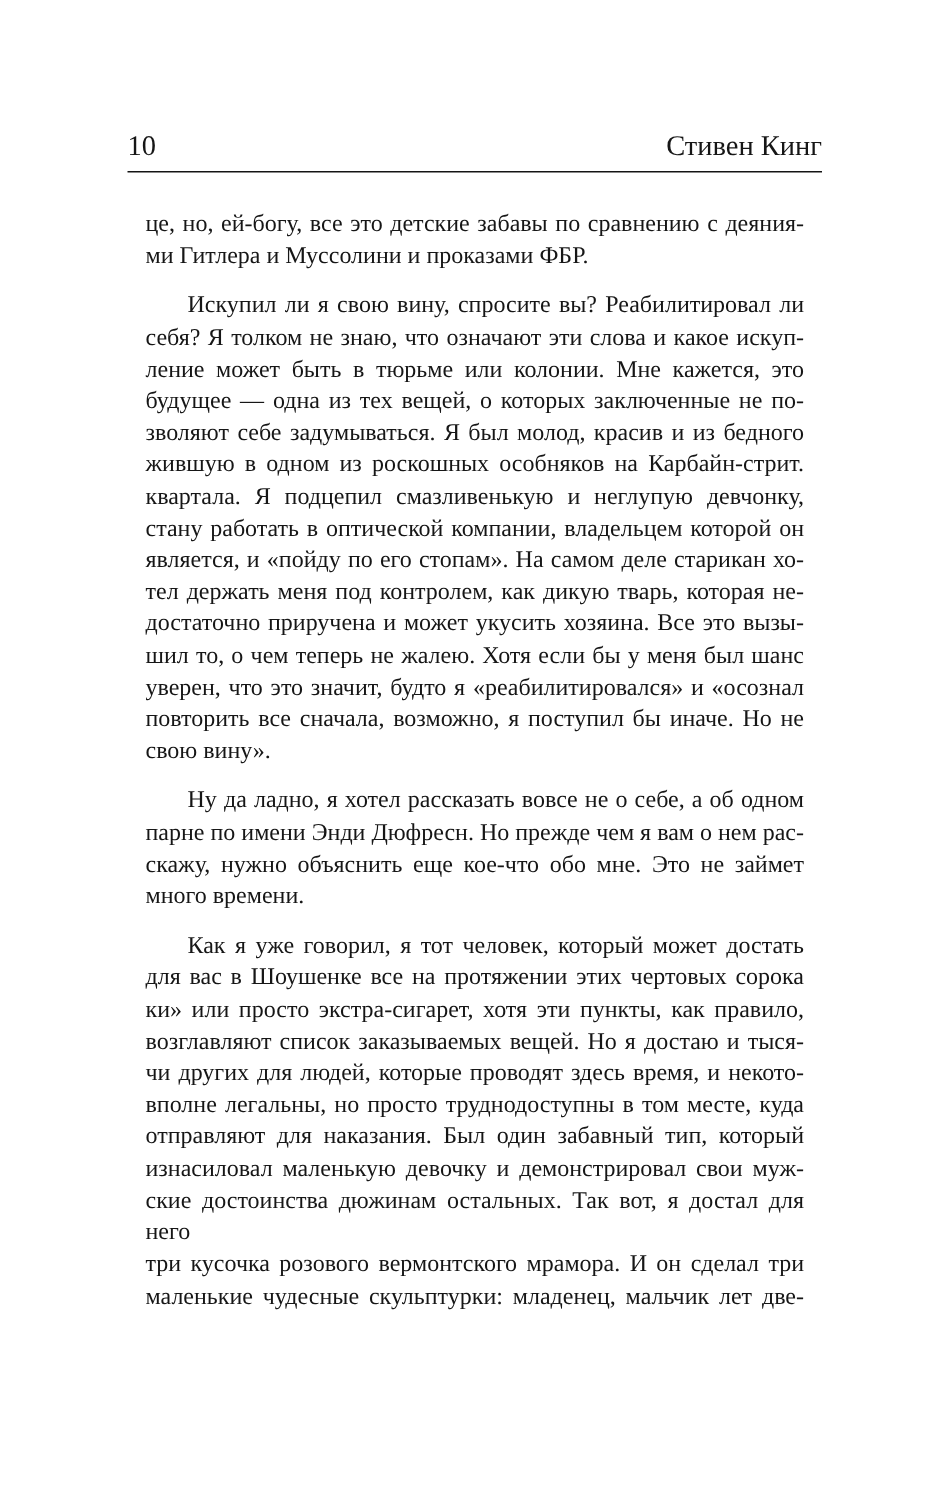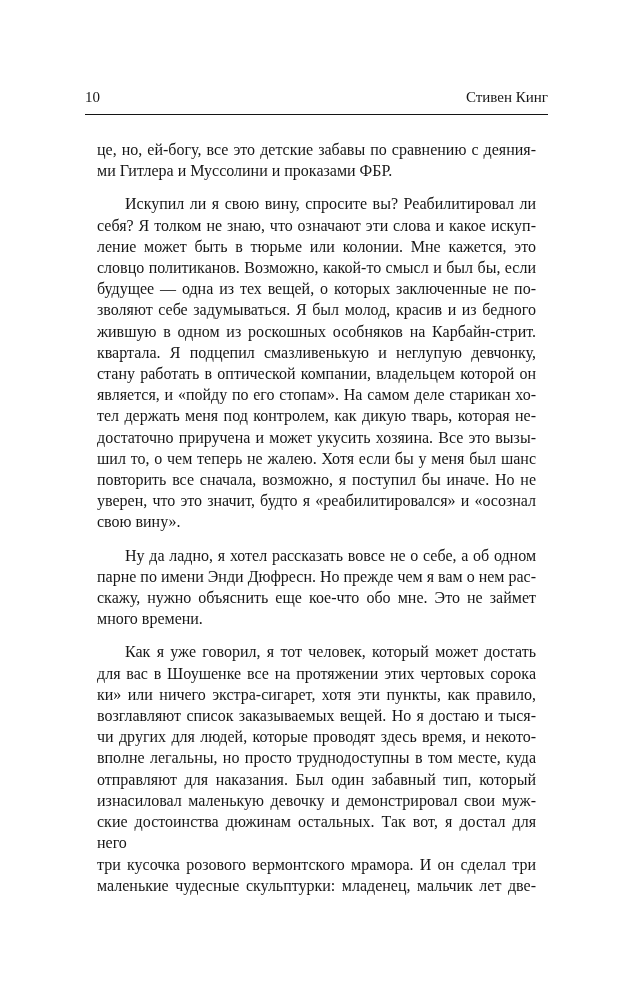--- a/index.html
+++ b/index.html
@@ -16,21 +16,21 @@
   .page-inner {
     position: absolute;
     left: 85px;
     top: 88px;
     width: 463px;
   }
   .running-header {
     display: flex;
     justify-content: space-between;
     align-items: baseline;
-    font-size: 15px;
+    font-size: 19px;
     line-height: 19px;
   }
   .header-rule {
     margin-top: 7px;
     height: 0;
     border: none;
     border-top: 1.2px solid #141414;
   }
   .body-text {
     padding-top: 12px;
@@ -60,44 +60,43 @@
   <div class="header-rule"></div>
   <div class="body-text" id="body-text">
       <div class="para">
         <div class="text-line">це, но, ей-богу, все это детские забавы по сравнению с деяния-</div>
         <div class="text-line flush-last">ми Гитлера и Муссолини и проказами ФБР.</div>
       </div>
       <div class="para">
         <div class="text-line first-indent">Искупил ли я свою вину, спросите вы? Реабилитировал ли</div>
         <div class="text-line">себя? Я толком не знаю, что означают эти слова и какое искуп-</div>
         <div class="text-line">ление может быть в тюрьме или колонии. Мне кажется, это</div>
-        <div class="text-line">словцо политиканов. Возможно, какой-то смысл и был бы, если</div>
         <div class="text-line">будущее — одна из тех вещей, о которых заключенные не по-</div>
         <div class="text-line">зволяют себе задумываться. Я был молод, красив и из бедного</div>
         <div class="text-line">жившую в одном из роскошных особняков на Карбайн-стрит.</div>
         <div class="text-line">квартала. Я подцепил смазливенькую и неглупую девчонку,</div>
         <div class="text-line">стану работать в оптической компании, владельцем которой он</div>
         <div class="text-line">является, и «пойду по его стопам». На самом деле старикан хо-</div>
         <div class="text-line">тел держать меня под контролем, как дикую тварь, которая не-</div>
         <div class="text-line">достаточно приручена и может укусить хозяина. Все это вызы-</div>
         <div class="text-line">шил то, о чем теперь не жалею. Хотя если бы у меня был шанс</div>
+        <div class="text-line">уверен, что это значит, будто я «реабилитировался» и «осознал</div>
         <div class="text-line">повторить все сначала, возможно, я поступил бы иначе. Но не</div>
-        <div class="text-line">уверен, что это значит, будто я «реабилитировался» и «осознал</div>
         <div class="text-line flush-last">свою вину».</div>
       </div>
       <div class="para">
         <div class="text-line first-indent">Ну да ладно, я хотел рассказать вовсе не о себе, а об одном</div>
         <div class="text-line">парне по имени Энди Дюфресн. Но прежде чем я вам о нем рас-</div>
         <div class="text-line">скажу, нужно объяснить еще кое-что обо мне. Это не займет</div>
         <div class="text-line flush-last">много времени.</div>
       </div>
       <div class="para">
         <div class="text-line first-indent">Как я уже говорил, я тот человек, который может достать</div>
         <div class="text-line">для вас в Шоушенке все на протяжении этих чертовых сорока</div>
-        <div class="text-line">ки» или ничего экстра-сигарет, хотя эти пункты, как правило,</div>
+        <div class="text-line">ки» или просто экстра-сигарет, хотя эти пункты, как правило,</div>
         <div class="text-line">возглавляют список заказываемых вещей. Но я достаю и тыся-</div>
         <div class="text-line">чи других для людей, которые проводят здесь время, и некото-</div>
         <div class="text-line">вполне легальны, но просто труднодоступны в том месте, куда</div>
         <div class="text-line">отправляют для наказания. Был один забавный тип, который</div>
         <div class="text-line">изнасиловал маленькую девочку и демонстрировал свои муж-</div>
         <div class="text-line">ские достоинства дюжинам остальных. Так вот, я достал для него</div>
         <div class="text-line">три кусочка розового вермонтского мрамора. И он сделал три</div>
         <div class="text-line">маленькие чудесные скульптурки: младенец, мальчик лет две-</div>
       </div>
     </div>

